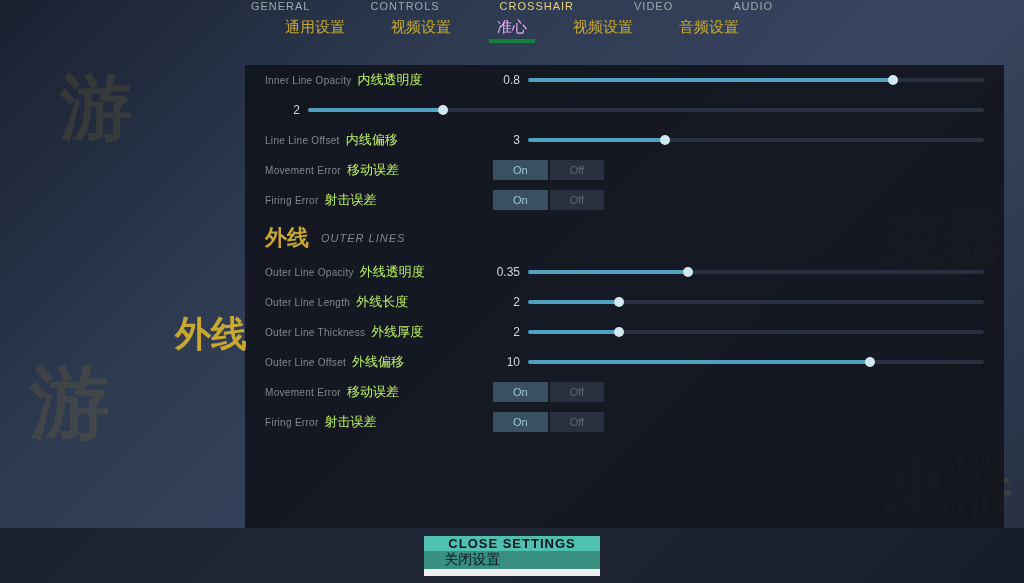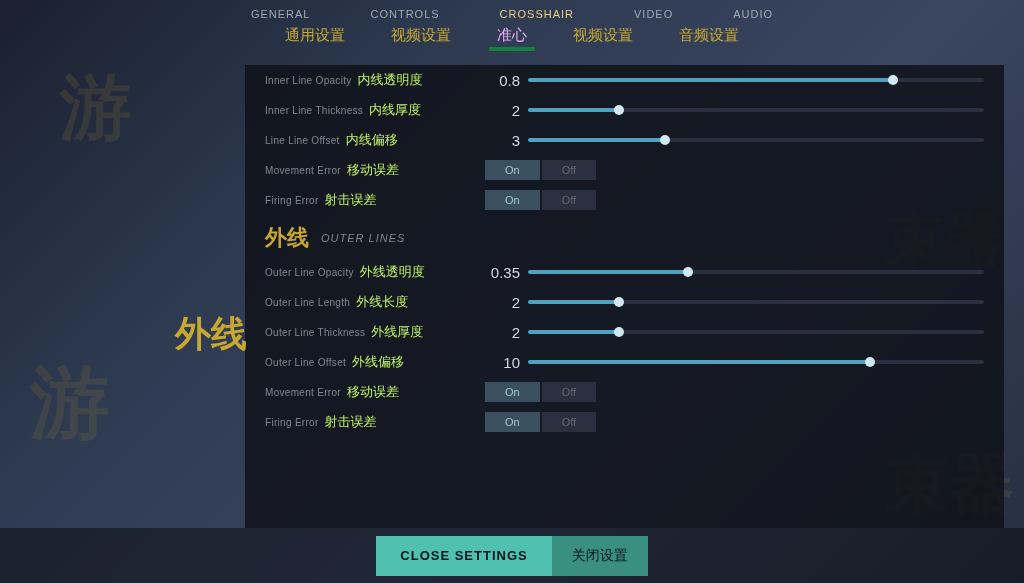--- a/index.html
+++ b/index.html
@@ -48,21 +48,21 @@
       right: 0;
       height: 58px;
       z-index: 10;
       display: flex;
       flex-direction: column;
       align-items: center;
     }
     .nav-english {
       display: flex;
       gap: 60px;
-      padding-top: 8px;
+      padding-top: 0;
     }
     .nav-english span {
       color: #a0a8b0;
       font-size: 11px;
       letter-spacing: 1px;
       cursor: pointer;
     }
     .nav-english span.active {
       color: #e8d080;
     }
@@ -153,21 +153,21 @@
       color: #808890;
       font-size: 10px;
       letter-spacing: 0.3px;
     }
     .label-zh {
       color: #bef264;
       font-size: 13px;
     }
     .setting-value {
       color: #d0d8e0;
-      font-size: 15px;
+      font-size: 12px;
       min-width: 35px;
       text-align: right;
     }
     .slider-container {
       flex: 1;
       margin-left: 8px;
       height: 4px;
       background: #2a3040;
       border-radius: 2px;
       position: relative;
@@ -184,20 +184,21 @@
       border-radius: 50%;
       position: absolute;
       top: -3px;
       transform: translateX(-50%);
     }
 
     
     .toggle-container {
       display: flex;
       flex: 1;
+      margin-left: 8px;
       gap: 2px;
     }
     .toggle-btn {
       padding: 4px 20px;
       font-size: 11px;
       cursor: pointer;
       border: none;
     }
     .toggle-on {
       background: #3a5060;
@@ -239,20 +240,21 @@
       align-items: center;
       justify-content: center;
       background: rgba(15, 18, 25, 0.6);
     }
     .close-btn {
       display: flex;
       height: 40px;
       cursor: pointer;
       border: none;
       outline: none;
+      flex-direction: column;
     }
     .close-btn-left {
       background: #50c0b0;
       color: #0a1520;
       font-size: 13px;
       font-weight: bold;
       letter-spacing: 1px;
       padding: 0 24px;
       display: flex;
       align-items: center;
@@ -318,24 +320,20 @@
       </div>
       <span class="setting-value">0.8</span>
       <div class="slider-container">
         <div class="slider-fill" style="width:80%"></div>
         <div class="slider-thumb" style="left:80%"></div>
       </div>
     </div>
 
 
     <div class="setting-row">
-      <div class="setting-label">
-        <span class="label-en">Inner Line Thickness</span>
-        <span class="label-zh">内线厚度</span>
-      </div>
       <span class="setting-value">2</span>
       <div class="slider-container">
         <div class="slider-fill" style="width:20%"></div>
         <div class="slider-thumb" style="left:20%"></div>
       </div>
     </div>
 
     <div class="setting-row">
       <div class="setting-label">
         <span class="label-en">Line Line Offset</span>

